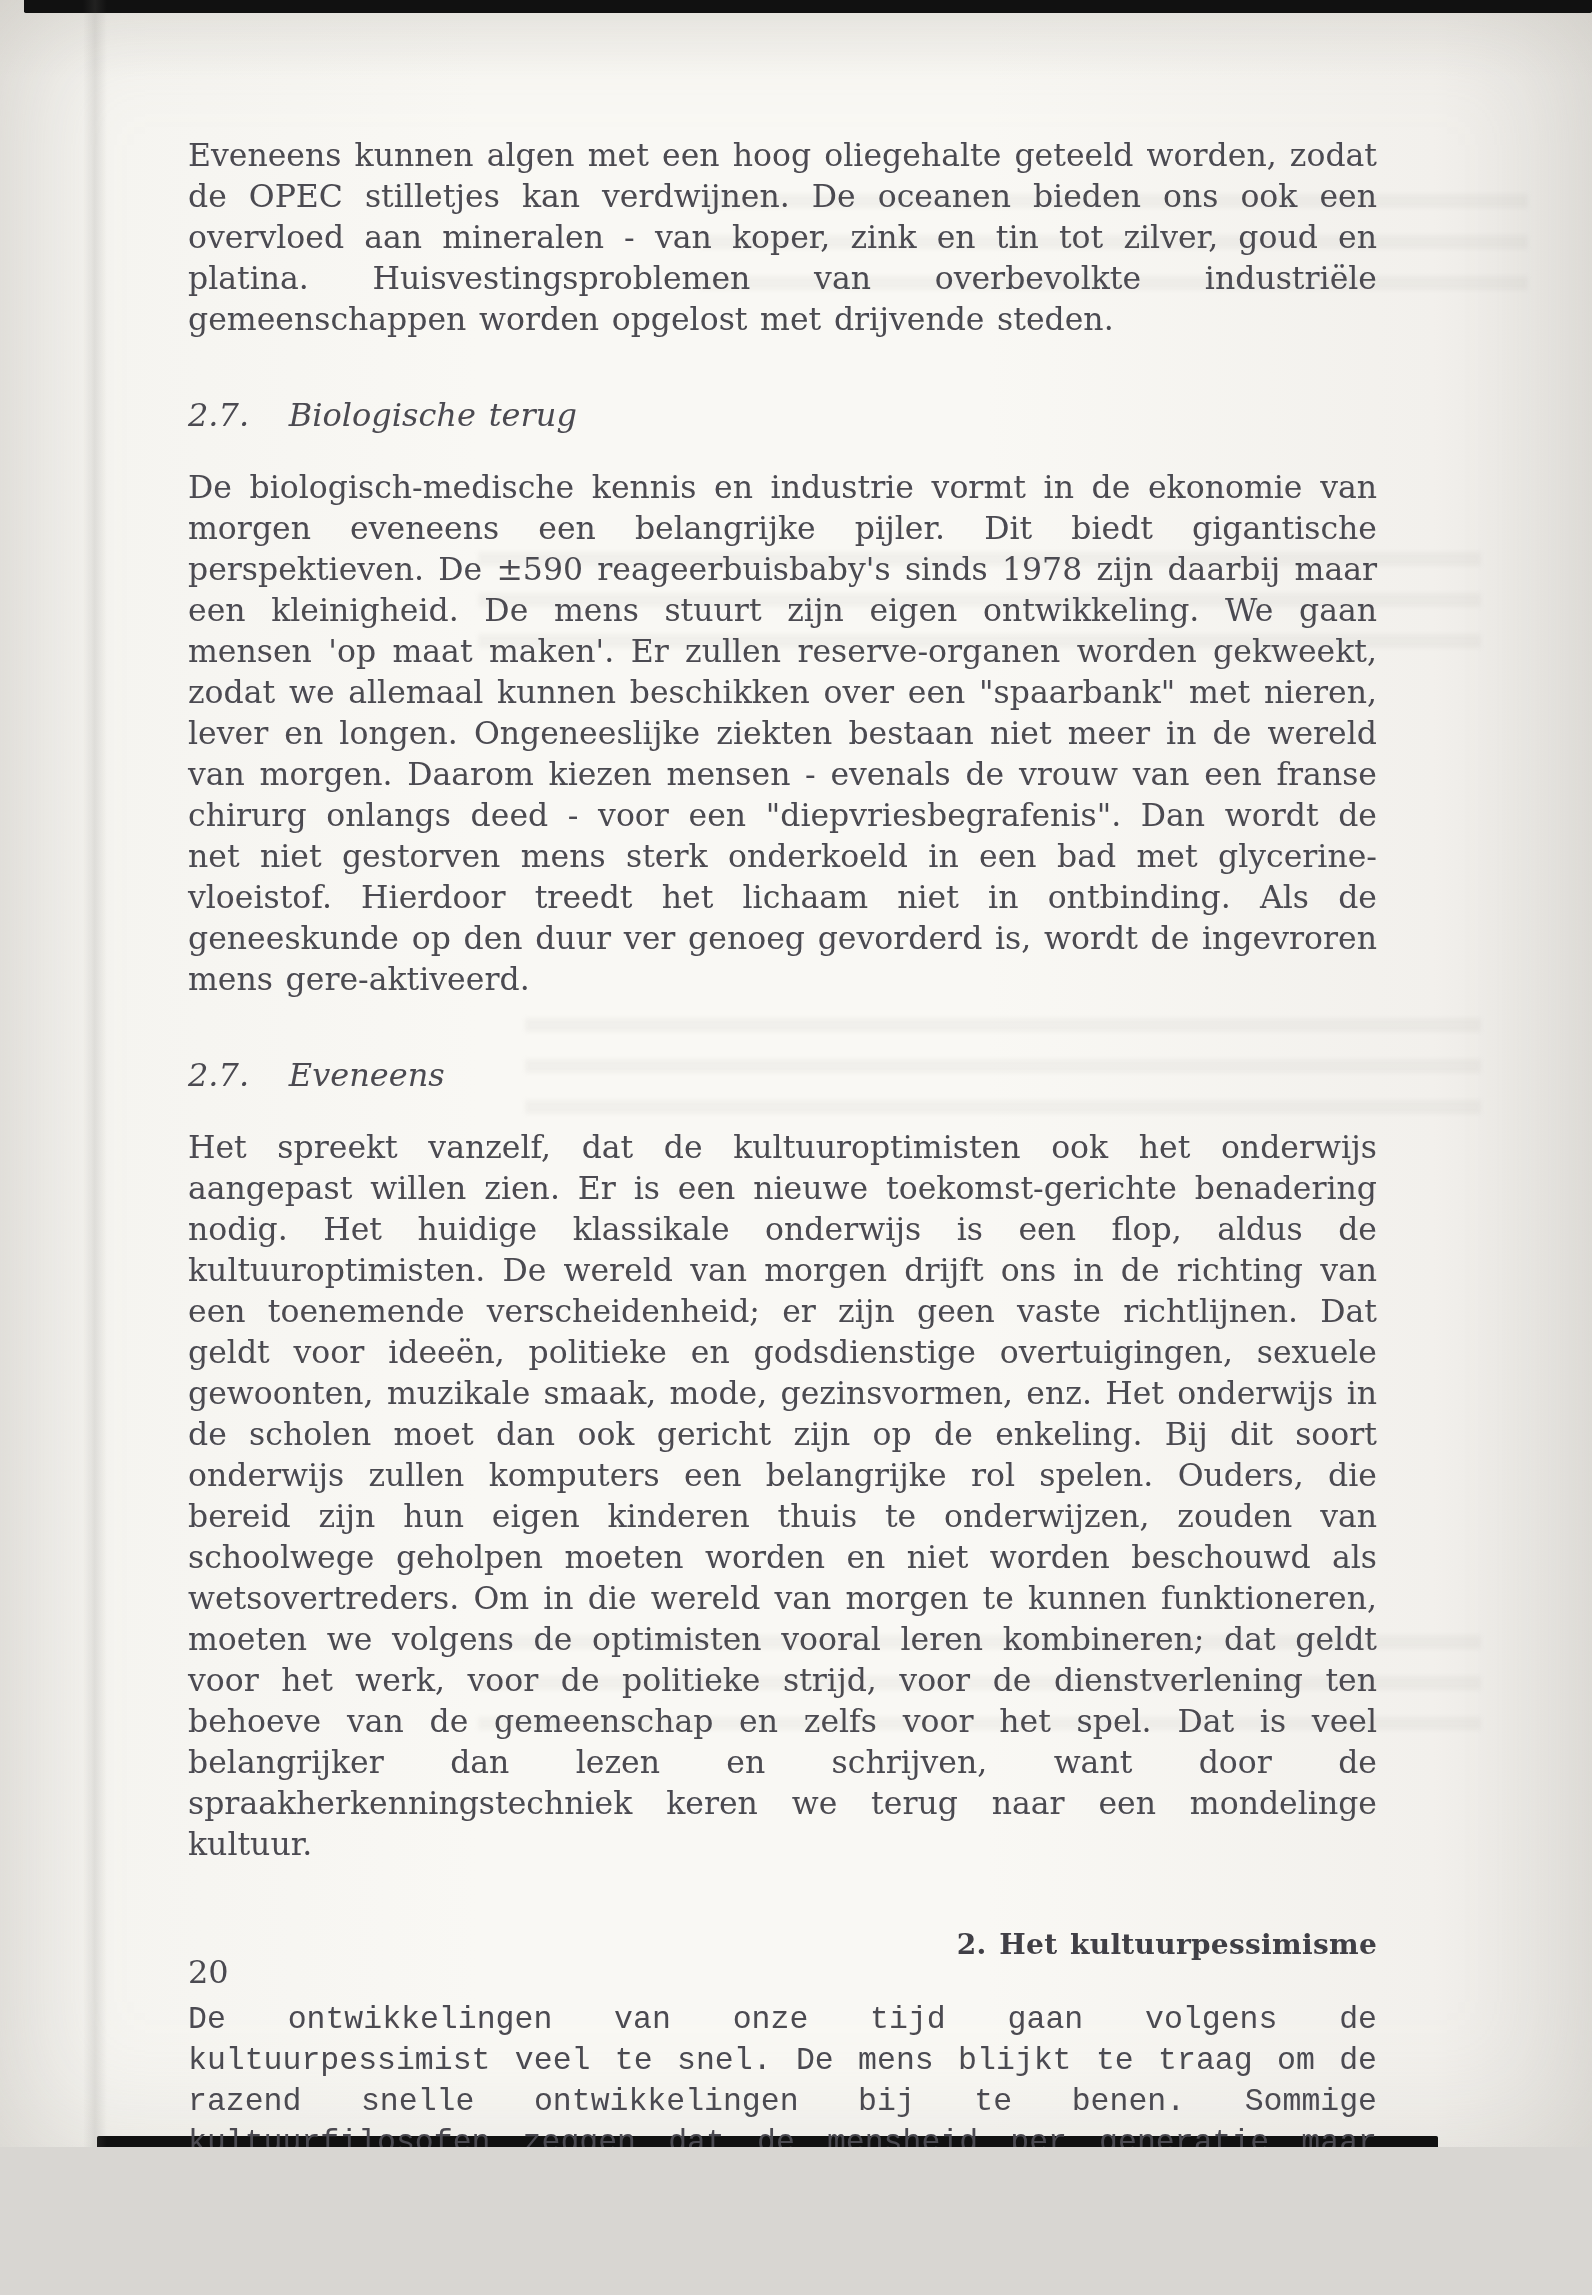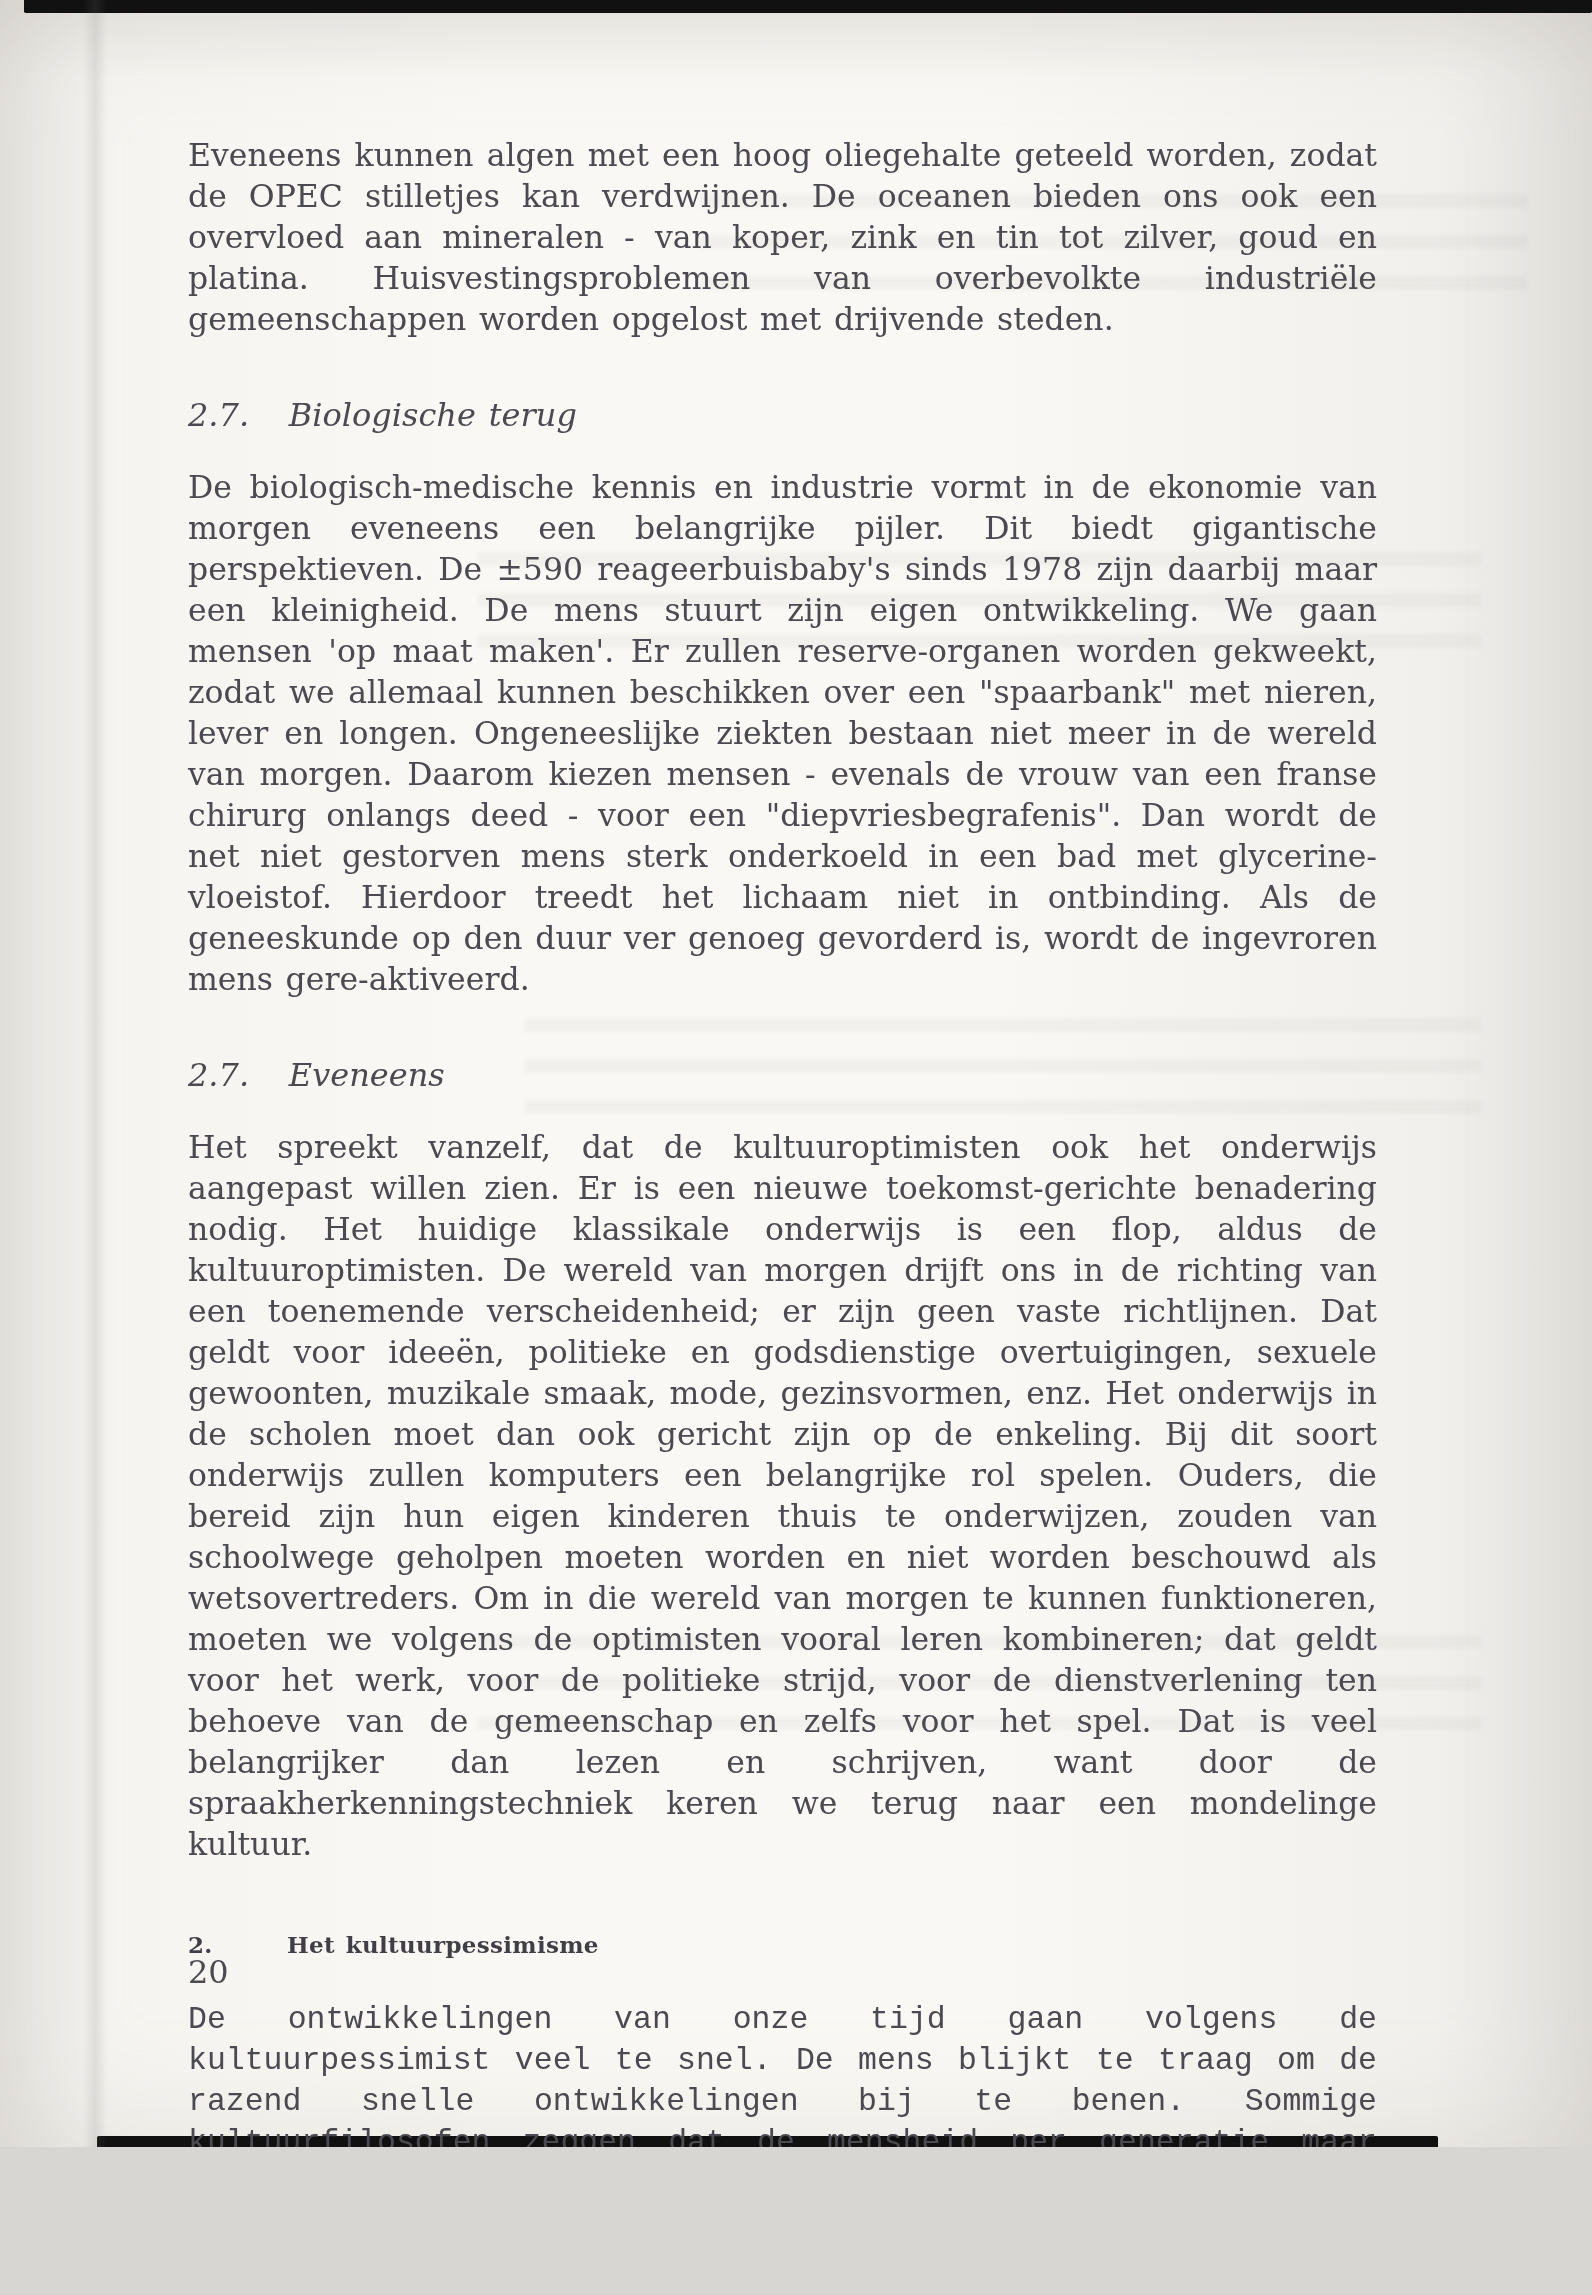--- a/index.html
+++ b/index.html
@@ -67,24 +67,25 @@
     text-align: left;
   }
   .heading .num {
     display: inline-block;
     min-width: 88px;
   }
   .heading.italic { font-style: italic; }
   .heading.bold {
     font-style: normal;
     font-weight: bold;
-    font-size: 23px;
+    font-size: 28px;
     color: #403f46;
     margin: 59px 0 33px 0;
     letter-spacing: 0.3px;
+    text-align: right;
   }
   .page-number {
     position: absolute;
     left: 188px;
     top: 1953px;
     font-size: 32px;
     color: var(--ink, #4b4a51);
   }
 </style>
 </head>

